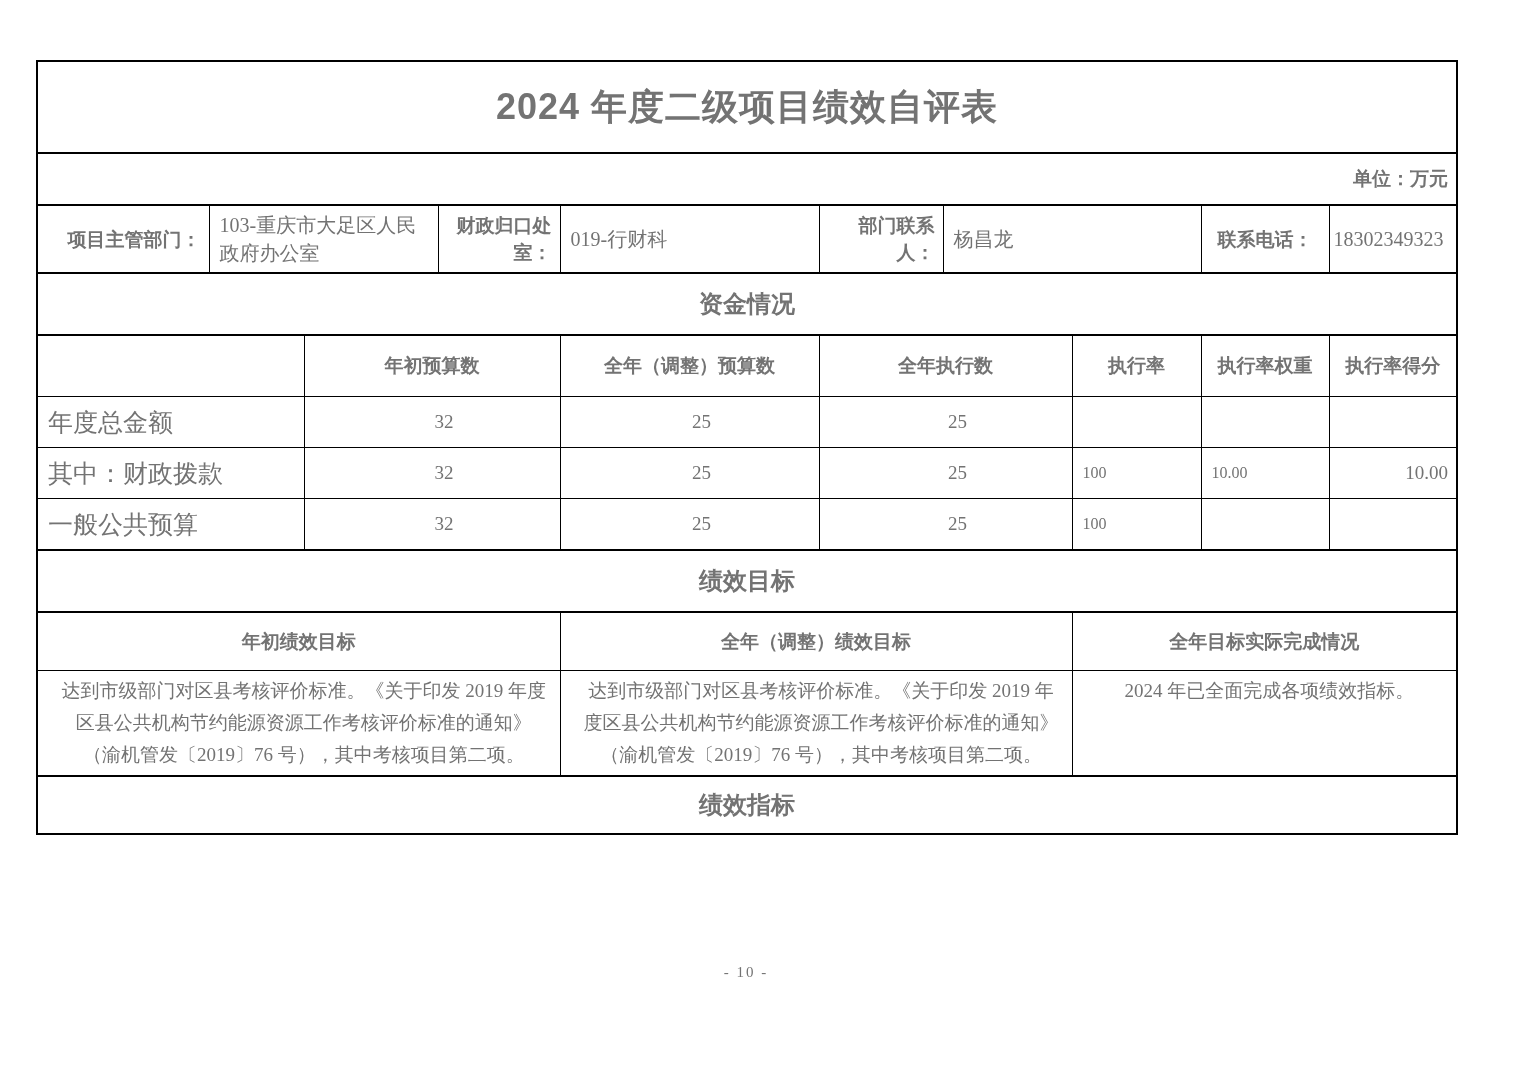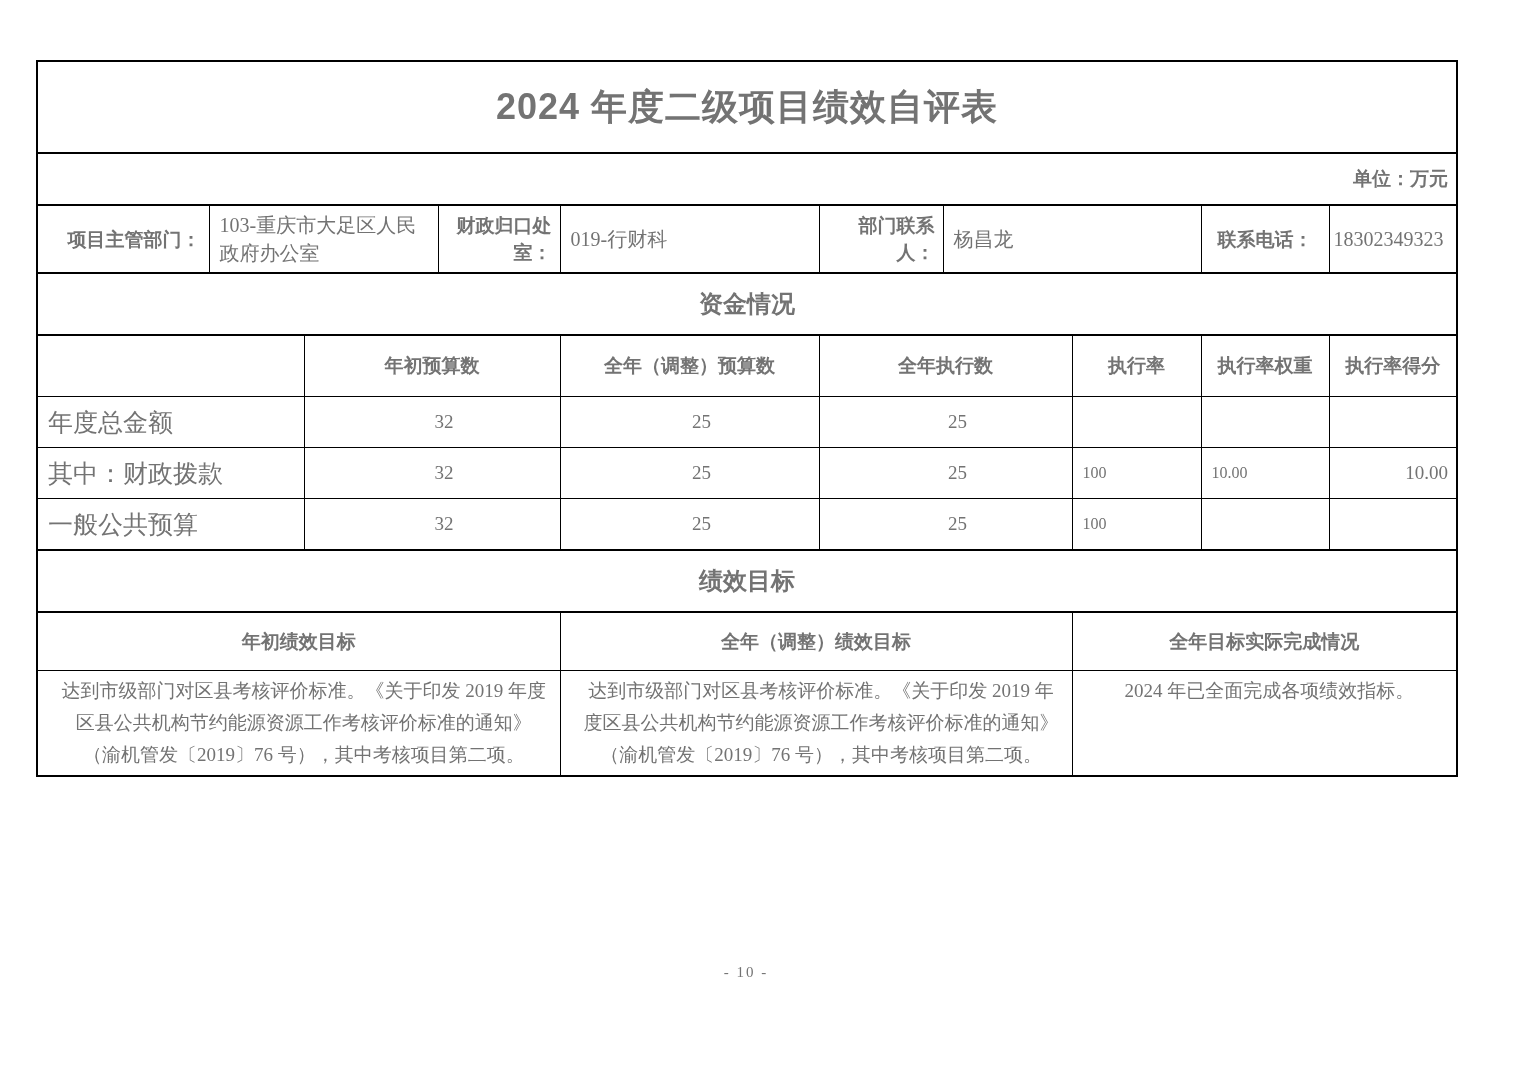--- a/index.html
+++ b/index.html
@@ -208,18 +208,21 @@
       <td colspan="3" class="hdr">全年（调整）绩效目标</td>
       <td colspan="3" class="hdr">全年目标实际完成情况</td>
     </tr>
 
     <tr class="r-gbody bb2">
       <td colspan="4" class="goal-text">达到市级部门对区县考核评价标准。《关于印发 2019 年度区县公共机构节约能源资源工作考核评价标准的通知》（渝机管发〔2019〕76 号），其中考核项目第二项。</td>
       <td colspan="3" class="goal-text">达到市级部门对区县考核评价标准。《关于印发 2019 年度区县公共机构节约能源资源工作考核评价标准的通知》（渝机管发〔2019〕76 号），其中考核项目第二项。</td>
       <td colspan="3" class="goal-text">2024 年已全面完成各项绩效指标。</td>
     </tr>
 
+    <tr class="r-ind">
+      <td colspan="10" class="section-cell">绩效指标</td>
+    </tr>
   </tbody>
     </table>
 
   <div class="footer">- 10 -</div>
 
 </div>
 
 </body></html>

